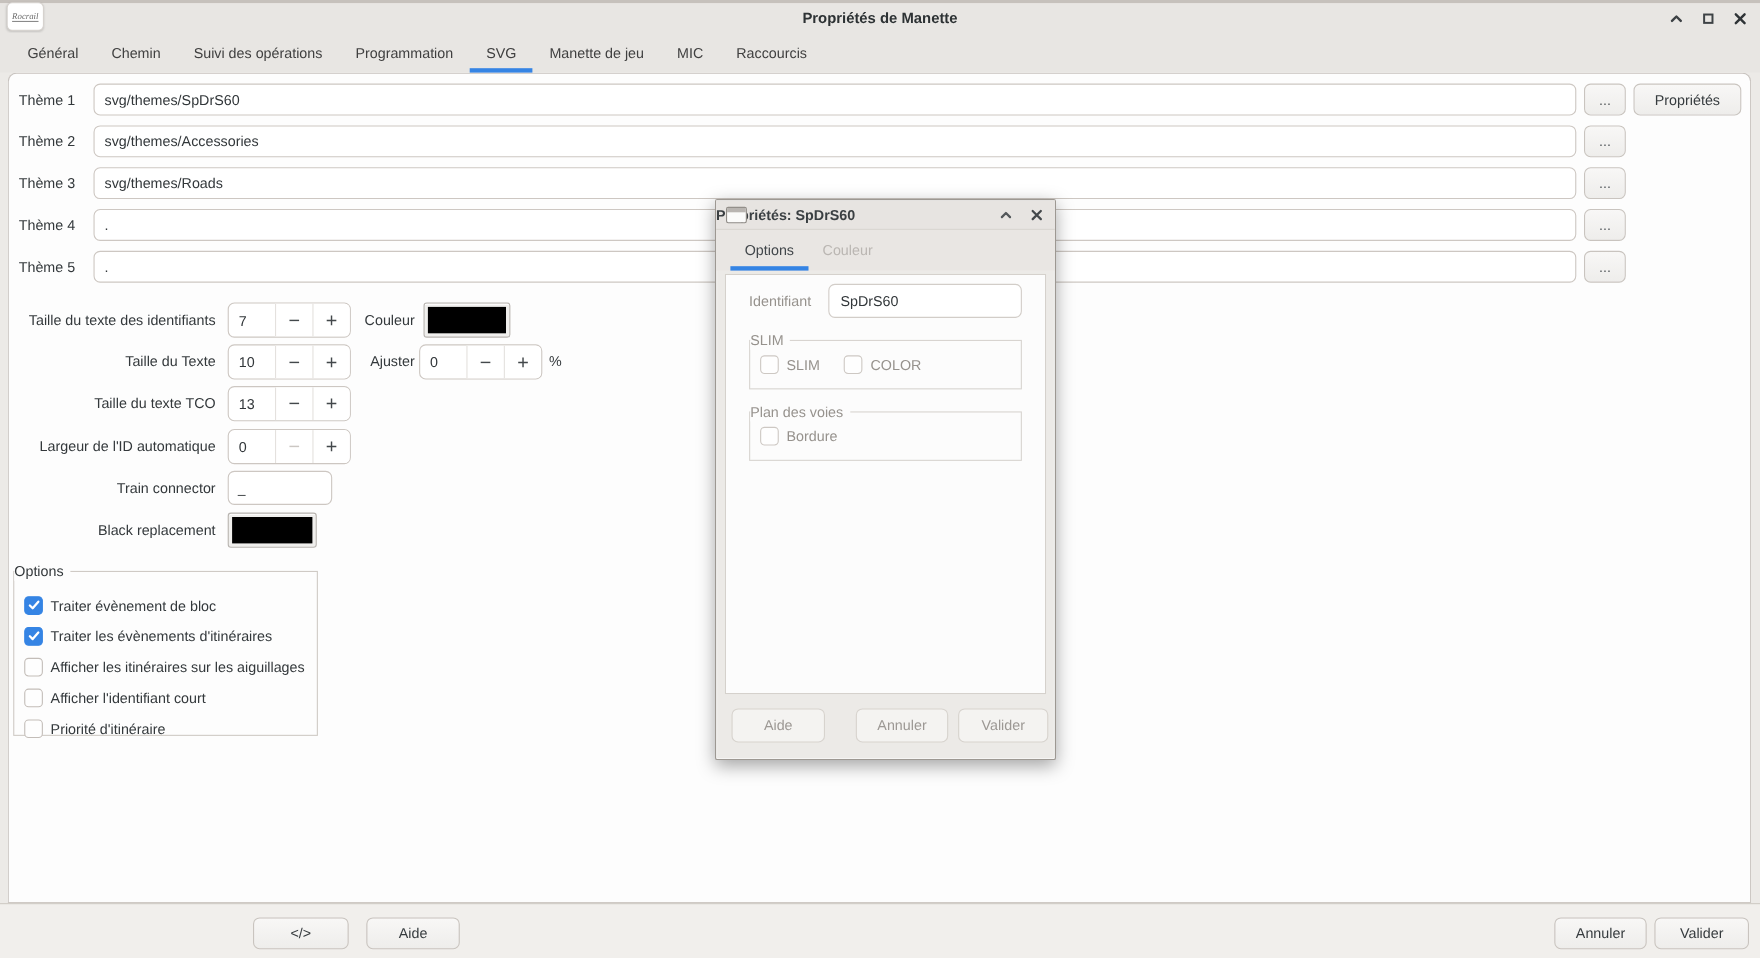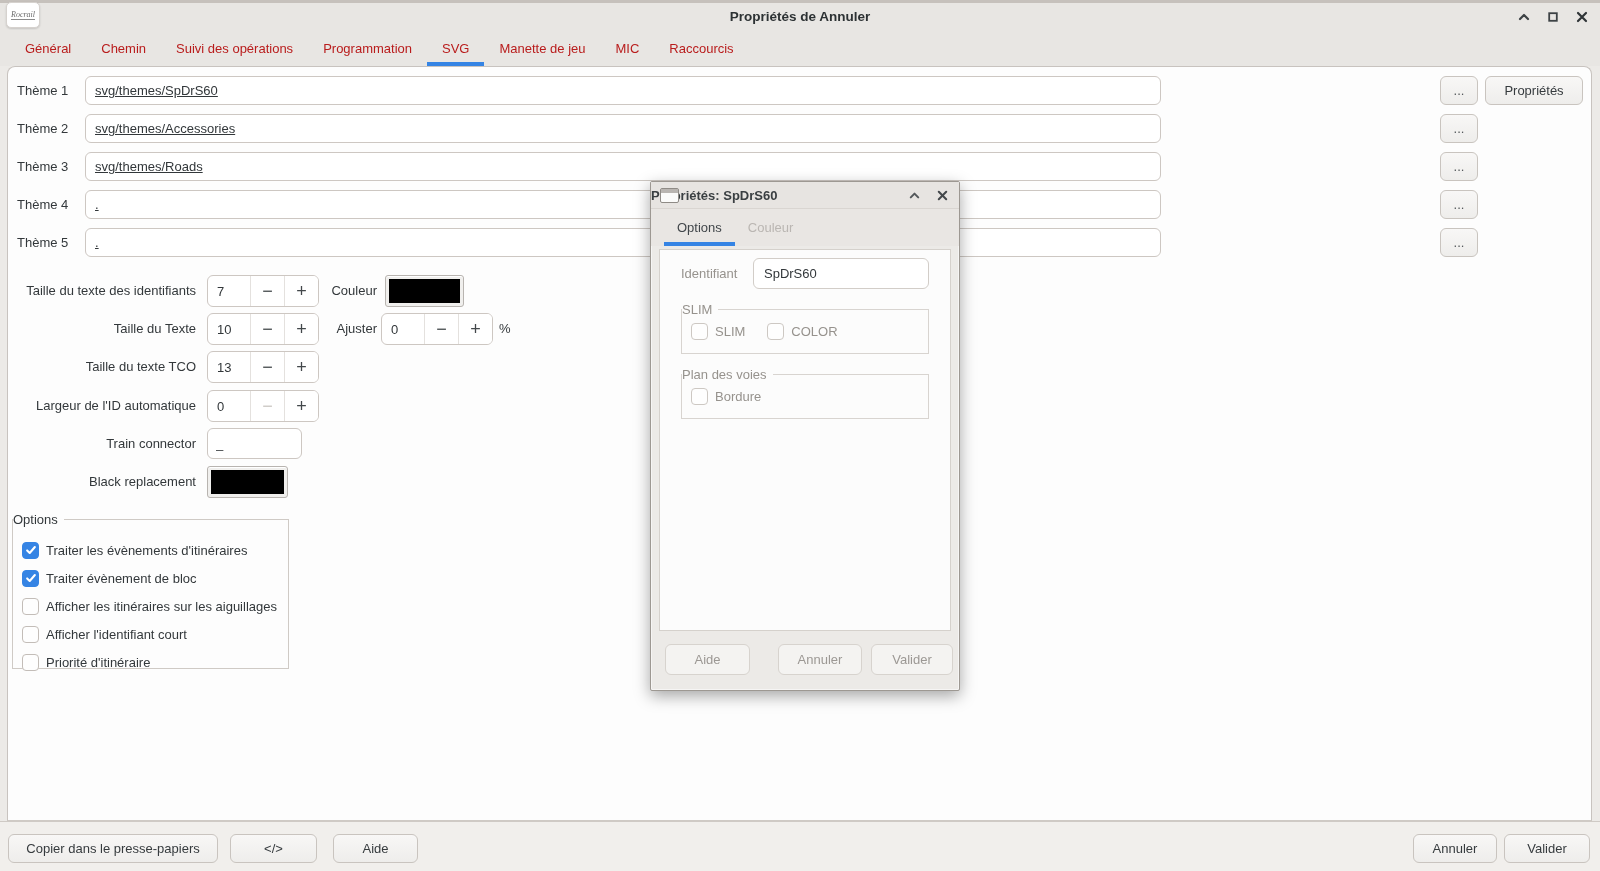--- a/index.html
+++ b/index.html
@@ -17,30 +17,30 @@
     display:flex; align-items:center; justify-content:center; overflow:hidden;text-align:center; }
   .app-icon span{ font-family:"Liberation Serif","DejaVu Serif",serif; font-style:italic; font-size:8px; color:#6b6b6b;
     border-bottom:1px solid #8a8a8a; line-height:9px; }
   .wtitle{ position:absolute; left:0; right:0; top:0; height:27px; line-height:27px; text-align:center;
     font-weight:bold; font-size:13.5px; color:#2d3234; }
   .win-controls{ position:absolute; right:10px; top:0; height:27px; display:flex; align-items:center; gap:13px; }
   .wc-btn{ width:16px; height:16px; display:flex; align-items:center; justify-content:center; }
   .wc-btn svg{ display:block; }
 
   .tabbar{ position:absolute; top:30px; left:0; right:0; height:36px; background:#e8e6e3; display:flex; padding-left:10px; }
-  .tab{ display:flex; align-items:center; padding:0 15px; position:relative; color:#b91c1c; white-space:nowrap; }
+  .tab{ display:flex; align-items:center; padding:0 15px; position:relative; color:#404040; white-space:nowrap; }
   .tab.active::after{ content:""; position:absolute; left:0; right:0; bottom:0; height:4px; background:var(--accent); }
 
   .panel{ position:absolute; top:66px; left:7px; width:1585px; height:755px; background:var(--panelbg);
     border:1px solid #c8c3bf; border-bottom:1px solid #cfcac5; border-radius:8px 8px 0 0; }
 
   .flabel{ position:absolute; left:17px; width:62px; height:29px; line-height:29px; }
-  input.tfield{ position:absolute; left:85px; width:1076px; height:29px; border:1px solid var(--border);
+  input.tfield{ position:absolute; left:85px; width:1348px; height:29px; border:1px solid var(--border);
     border-radius:6px; padding:0 9px; font:13px "Liberation Sans","DejaVu Sans",sans-serif; color:#32373a;
-    background:#fff; outline:none;text-decoration:underline; }
+    background:#fff; outline:none; }
   .btn{ background:linear-gradient(#f8f7f6,#eeedeb); border:1px solid #c9c4bf; border-radius:6px;
     color:#363b3e; display:flex; align-items:center; justify-content:center; }
   .dots-btn{ position:absolute; left:1440px; width:38px; height:29px; color:#55595c; }
   .props-btn{ position:absolute; left:1485px; top:76px; width:98px; height:29px; }
 
   .slabel{ position:absolute; left:0; width:196px; height:32px; line-height:32px; text-align:right; }
   .spin{ position:absolute; left:207px; width:112px; height:32px; display:flex; background:#fff;
     border:1px solid var(--border); border-radius:6px; overflow:hidden; }
   .spin .val{ flex:1; display:flex; align-items:center; padding-left:9px; color:#32373a; }
   .spin .sbtn{ width:34px; border-left:1px solid #e4e1de; display:flex; align-items:center; justify-content:center;
@@ -101,21 +101,21 @@
 </head>
 <body>
 
 <div>
   <div class="topstrip"></div>
 
   <div class="titlebar">
     <div class="app-icon">
         <span>Rocrail</span>
       </div>
-    <div class="wtitle">Propriétés de Annuler</div>
+    <div class="wtitle">Propriétés de Manette</div>
     <div class="win-controls">
       <div class="wc-btn">
         <svg width="14" height="14" viewBox="0 0 14 14">
             <path d="M3 9 L7 5 L11 9" stroke="#3d4245" stroke-width="2.2" fill="none" stroke-linecap="round" stroke-linejoin="round"></path>
           </svg>
       </div>
       <div class="wc-btn">
         <svg width="14" height="14" viewBox="0 0 14 14">
             <rect x="3.2" y="3.2" width="7.6" height="7.6" stroke="#3d4245" stroke-width="1.8" fill="none"></rect>
           </svg>
@@ -211,31 +211,31 @@
 
   <div class="group" style="left:12px; top:519px; width:277px; height:150px;">
     <span class="gtitle">Options</span>
     <div style="padding-top:16px;">
       <div class="cbrow">
         <span class="cb on">
             <svg viewBox="0 0 14 14">
               <path d="M2.5 7.5 L5.5 10.5 L11.5 3.5" stroke="#fff" stroke-width="2.4" fill="none" stroke-linecap="round" stroke-linejoin="round"></path>
             </svg>
           </span>
+        <span class="cblabel">Traiter évènement de bloc</span>
+      </div>
+      <div class="cbrow">
+        <span class="cb on">
+            <svg viewBox="0 0 14 14">
+              <path d="M2.5 7.5 L5.5 10.5 L11.5 3.5" stroke="#fff" stroke-width="2.4" fill="none" stroke-linecap="round" stroke-linejoin="round"></path>
+            </svg>
+          </span>
         <span class="cblabel">Traiter les évènements d'itinéraires</span>
       </div>
       <div class="cbrow">
-        <span class="cb on">
-            <svg viewBox="0 0 14 14">
-              <path d="M2.5 7.5 L5.5 10.5 L11.5 3.5" stroke="#fff" stroke-width="2.4" fill="none" stroke-linecap="round" stroke-linejoin="round"></path>
-            </svg>
-          </span>
-        <span class="cblabel">Traiter évènement de bloc</span>
-      </div>
-      <div class="cbrow">
         <span class="cb">
             <svg viewBox="0 0 14 14">
               <path d="M2.5 7.5 L5.5 10.5 L11.5 3.5" stroke="#fff" stroke-width="2.4" fill="none" stroke-linecap="round" stroke-linejoin="round"></path>
             </svg>
           </span>
         <span class="cblabel">Afficher les itinéraires sur les aiguillages</span>
       </div>
       <div class="cbrow">
         <span class="cb">
             <svg viewBox="0 0 14 14">
@@ -249,21 +249,20 @@
             <svg viewBox="0 0 14 14">
               <path d="M2.5 7.5 L5.5 10.5 L11.5 3.5" stroke="#fff" stroke-width="2.4" fill="none" stroke-linecap="round" stroke-linejoin="round"></path>
             </svg>
           </span>
         <span class="cblabel">Priorité d'itinéraire</span>
       </div>
     </div>
   </div>
 
   <div class="footer">
-    <div class="btn fbtn" style="left:8px; width:210px;">Copier dans le presse-papiers</div>
     <div class="btn fbtn" style="left:230px; width:87px;">&lt;/&gt;</div>
     <div class="btn fbtn" style="left:333px; width:85px;">Aide</div>
     <div class="btn fbtn" style="left:1413px; width:84px;">Annuler</div>
     <div class="btn fbtn" style="left:1504px; width:86px;">Valider</div>
   </div>
 
   <div class="dialog">
     <div class="dlg-titlebar">
       <div class="dlg-icon"></div>
       <div class="dlg-title">Propriétés: SpDrS60</div>

